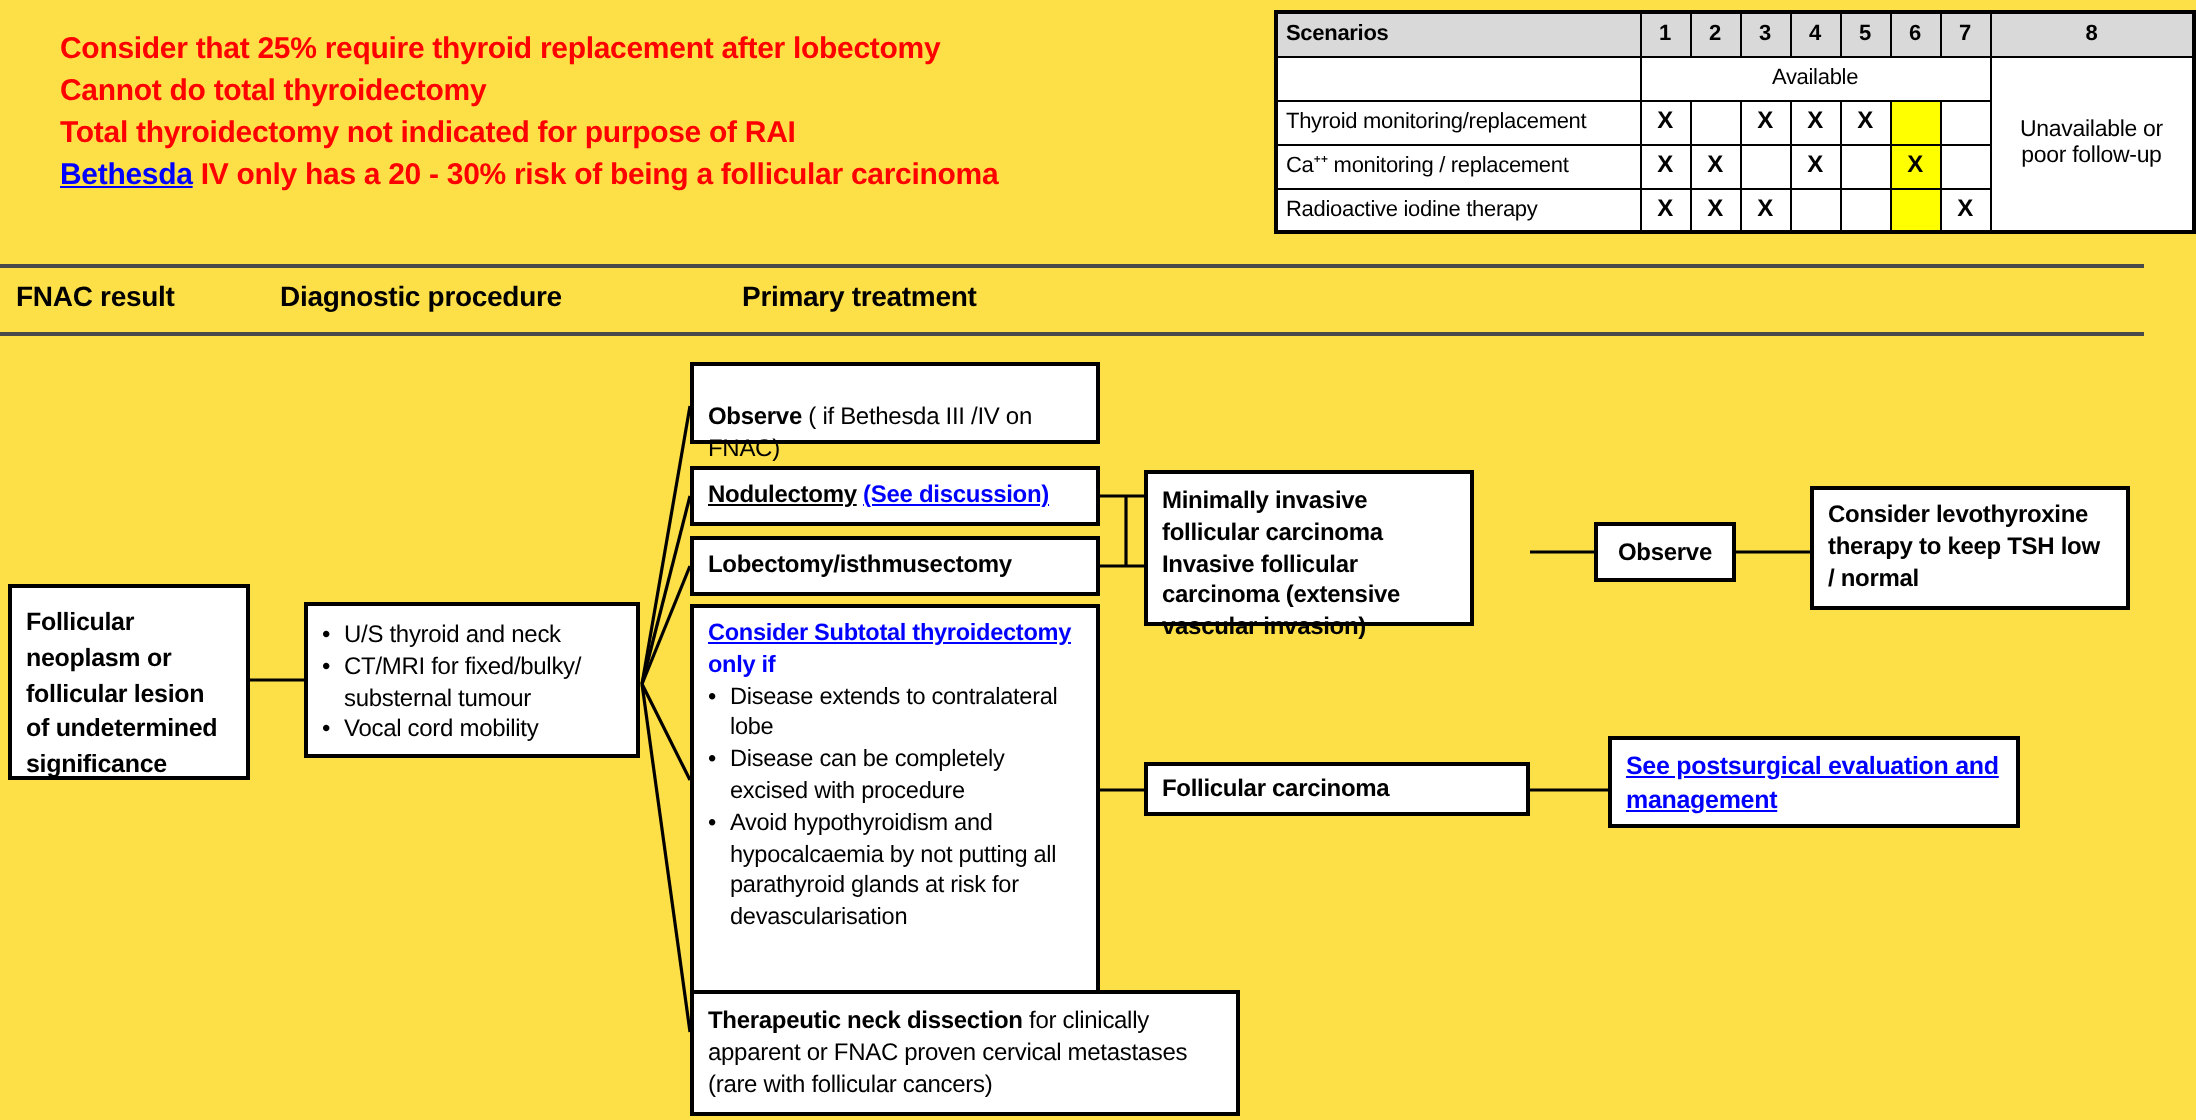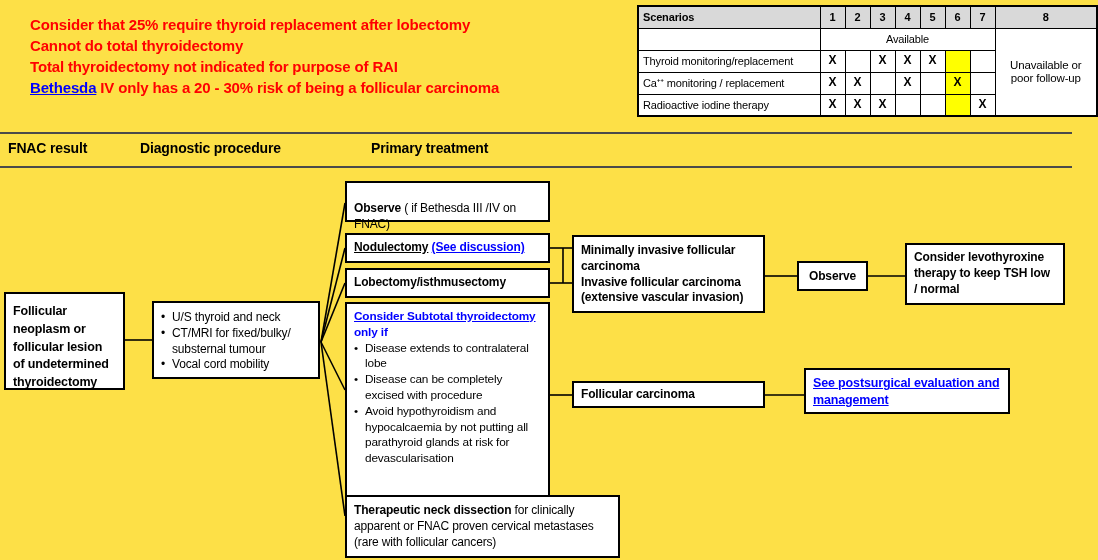--- a/index.html
+++ b/index.html
@@ -46,21 +46,21 @@
   .blue-b{color:var(--link); font-weight:bold;}
   .u{text-decoration:underline;}
 
   #box-fnac{left:4px; top:292px; width:121px; height:98px; font-weight:bold; font-size:12.5px; line-height:1.42; padding-top:9px;}
   #box-diag{left:152px; top:301px; width:168px; height:78px; padding-top:7px;}
   #box-observe1{left:345px; top:181px; width:205px; height:41px; padding-top:18px;}
   #box-nodulectomy{left:345px; top:233px; width:205px; height:30px; padding-top:5px;}
   #box-lobectomy{left:345px; top:268px; width:205px; height:30px; padding-top:5px;}
   #box-subtotal{left:345px; top:302px; width:205px; height:211px; font-size:11.8px; line-height:1.34;}
   #box-neck{left:345px; top:495px; width:275px; height:63px; padding-top:6px;}
-  #box-carcinoma-types{left:572px; top:235px; width:193px; height:78px; font-weight:bold; padding-top:6px;}
+  #box-carcinoma-types{left:572px; top:235px; width:165px; height:78px; font-weight:bold; padding-top:6px;}
   #box-observe2{left:797px; top:261px; width:71px; height:30px; font-weight:bold; text-align:center; padding-top:6px;}
   #box-levo{left:905px; top:243px; width:160px; height:62px; font-weight:bold; padding-top:5px;}
   #box-fc{left:572px; top:381px; width:193px; height:27px; font-weight:bold; padding-top:4px;}
   #box-postsurgical{left:804px; top:368px; width:206px; height:46px; font-size:12.5px; padding-top:5px;}
 
   ul.bullets{list-style:none;}
   ul.bullets li{padding-left:11px; position:relative;}
   ul.bullets li::before{content:"\2022"; position:absolute; left:0; top:0;}
 </style>
 </head>
@@ -141,21 +141,21 @@
     <line x1="321" y1="342" x2="345" y2="516"></line>
     <line x1="550" y1="248" x2="572" y2="248"></line>
     <line x1="550" y1="283" x2="572" y2="283"></line>
     <line x1="563" y1="248" x2="563" y2="283"></line>
     <line x1="765" y1="276" x2="797" y2="276"></line>
     <line x1="868" y1="276" x2="905" y2="276"></line>
     <line x1="550" y1="395" x2="572" y2="395"></line>
     <line x1="765" y1="395" x2="804" y2="395"></line>
   </svg>
 
-  <div class="fbox" id="box-fnac">Follicular neoplasm or follicular lesion of undetermined thyroidectomy</div>
+  <div class="fbox" id="box-fnac">Follicular neoplasm or follicular lesion of undetermined significance</div>
 
   <div class="fbox" id="box-diag">
     <ul class="bullets">
       <li>U/S thyroid and neck</li>
       <li>CT/MRI for fixed/bulky/ substernal tumour</li>
       <li>Vocal cord mobility</li>
     </ul>
   </div>
 
   <div class="fbox" id="box-observe1">

